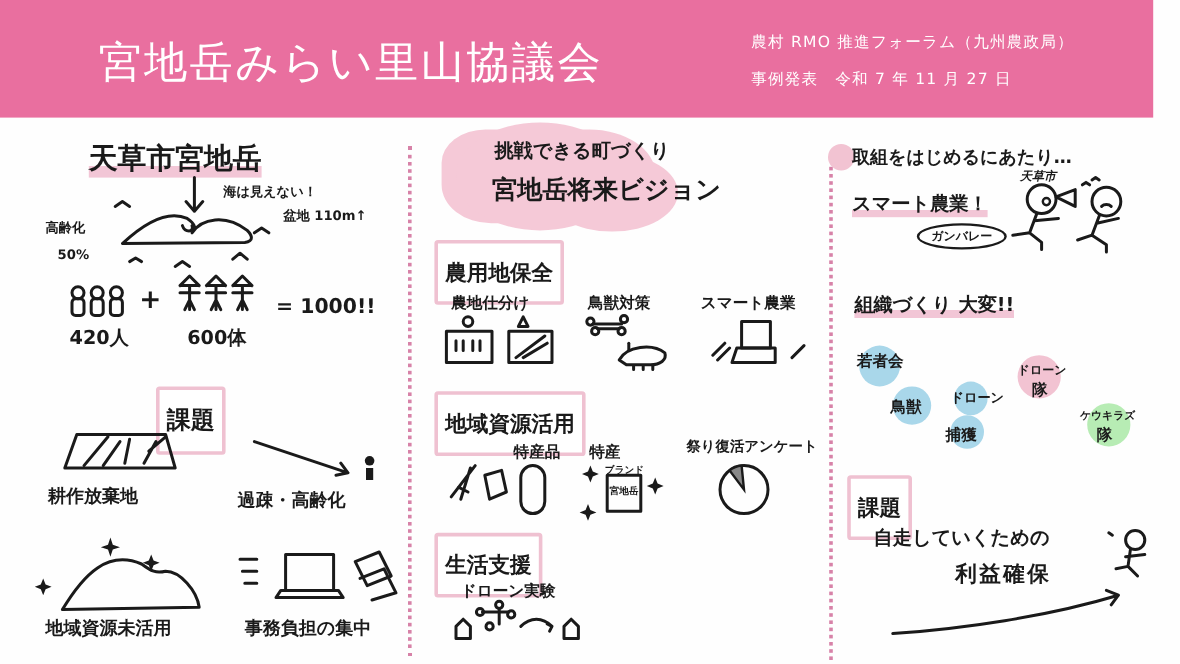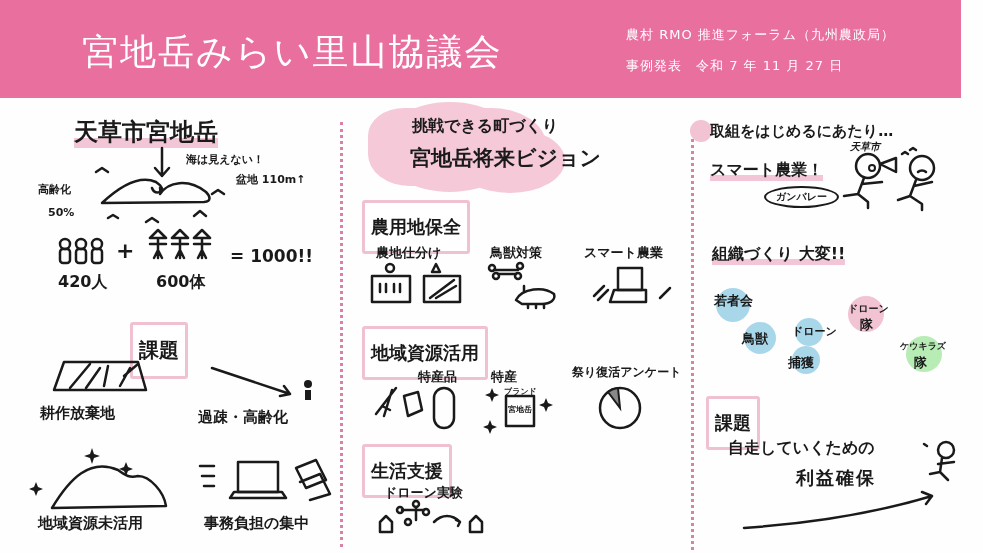--- a/index.html
+++ b/index.html
@@ -146,21 +146,21 @@
     <path class="s" d="M30 38 C36 26 58 24 68 32 C70 38 64 42 56 42 H36 Z M42 42 v4 M50 42 v4 M58 42 v4"></path>
   </svg>
   <div class="hw small" style="left:584px;top:244px;font-size:13px;">スマート農業</div>
   <svg width="90" height="50" style="left:590px;top:262px;">
     <rect class="s" x="28" y="6" width="24" height="22"></rect>
     <path class="s" d="M24 28 H56 V40 H20 Z"></path>
     <path class="s" d="M4 34 L14 24 M8 38 L18 28 M70 36 L80 26"></path>
   </svg>
 
   <div class="hw pink-box" style="left:362px;top:326px;font-size:18px;">地域資源活用</div>
-  <div class="hw small" style="left:386px;top:368px;font-size:13px;padding-left:32px;">特産品</div>
+  <div class="hw small" style="left:396px;top:368px;font-size:13px;padding-left:32px;">特産品</div>
   <svg width="90" height="50" style="left:374px;top:386px;">
     <path class="s" d="M2 28 L22 2 M10 30 L18 4 M8 20 L16 24"></path>
     <path class="s" d="M30 10 L44 6 L48 24 L34 30 Z"></path>
     <rect class="s" x="60" y="2" width="20" height="40" rx="10"></rect>
   </svg>
   <div class="hw small" style="left:491px;top:368px;font-size:13px;">特産</div>
   <div class="hw" style="left:504px;top:386px;font-size:8px;">ブランド</div>
   <svg width="70" height="50" style="left:486px;top:384px;">
     <rect class="s" x="20" y="12" width="28" height="30"></rect>
     <path d="M6 4 L8 9 L13 11 L8 13 L6 18 L4 13 L-1 11 L4 9 Z" fill="#1a1a1a"></path>

